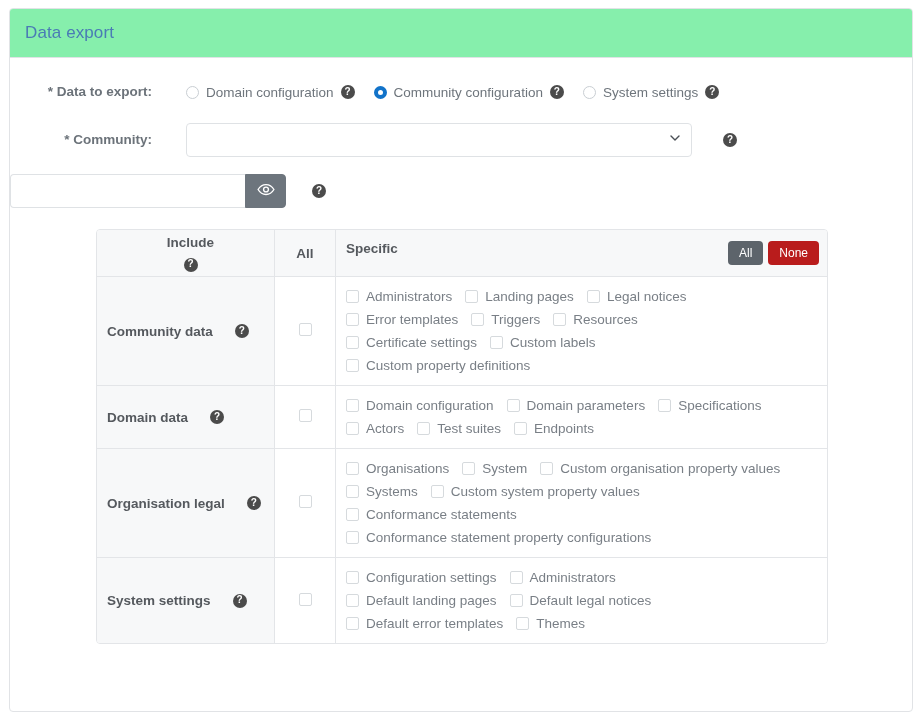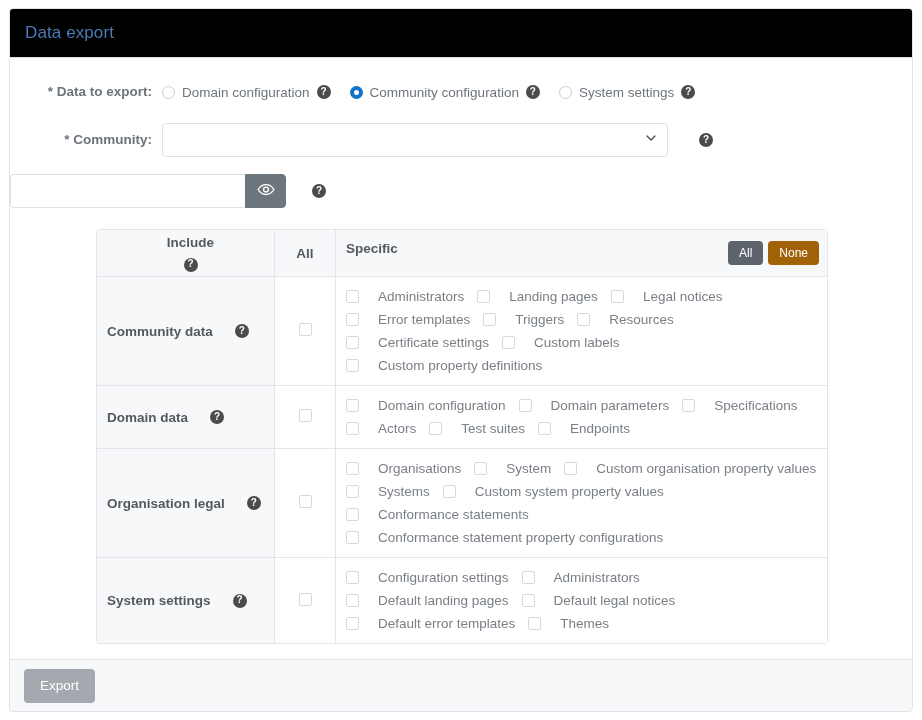--- a/index.html
+++ b/index.html
@@ -24,21 +24,21 @@
     width: 904px;
     height: 704px;
     border: 1px solid #e1e3e6;
     border-radius: 4px;
     background: #ffffff;
     box-sizing: border-box;
     overflow: hidden;
   }
   .panel-heading {
     height: 49px;
-    background: #000000;
+    background: #86efac;
     border-bottom: 1px solid #e1e3e6;
     box-sizing: border-box;
     display: flex;
     align-items: center;
     padding-left: 15px;
   }
   .panel-title {
     font-size: 17px;
     color: #4a7bb5;
     font-weight: normal;
@@ -63,20 +63,21 @@
     display: flex;
     align-items: center;
     padding-left: 14px;
   }
 
   
   .form-row {
     display: flex;
     align-items: flex-start;
     margin-top: 0;
+    gap: 24px;
   }
   .form-label {
     width: 152px;
     min-width: 152px;
     text-align: right;
     font-weight: bold;
     color: #6c737a;
     font-size: 13.5px;
     padding-right: 10px;
     box-sizing: border-box;
@@ -241,21 +242,21 @@
     font-family: "Liberation Sans", sans-serif;
     font-size: 12px;
     color: #ffffff;
     border: none;
     border-radius: 4px;
     padding: 5px 11px;
     cursor: pointer;
     line-height: 14px;
   }
   .btn-all  { background: #5d646b; }
-  .btn-none { background: #a16207; }
+  .btn-none { background: #b91c1c; }
 
   td.c-include {
     background: #f7f8f9;
     padding-left: 10px;
     border-right: 1px solid #e3e5e8;
     font-weight: bold;
     color: #55595e;
     font-size: 13.5px;
   }
   .td-include-inner { display: flex; align-items: center; gap: 22px; }
@@ -279,21 +280,21 @@
   }
   .cb-row {
     display: flex;
     flex-wrap: wrap;
     align-items: center;
     gap: 0 13px;
   }
   .cb-opt {
     display: flex;
     align-items: center;
-    gap: 19px;
+    gap: 7px;
     height: 23px;
     cursor: pointer;
   }
   .cb-opt-label {
     font-size: 13.5px;
     color: #797f86;
     white-space: nowrap;
   }
 
   
@@ -618,17 +619,14 @@
               </div>
             </td>
           </tr>
 
         </tbody>
       </table>
     </div>
 
   </div>
 
-  <div class="panel-footer">
-    <button class="btn-export">Export</button>
-  </div>
 
 </div>
 
 </body></html>

